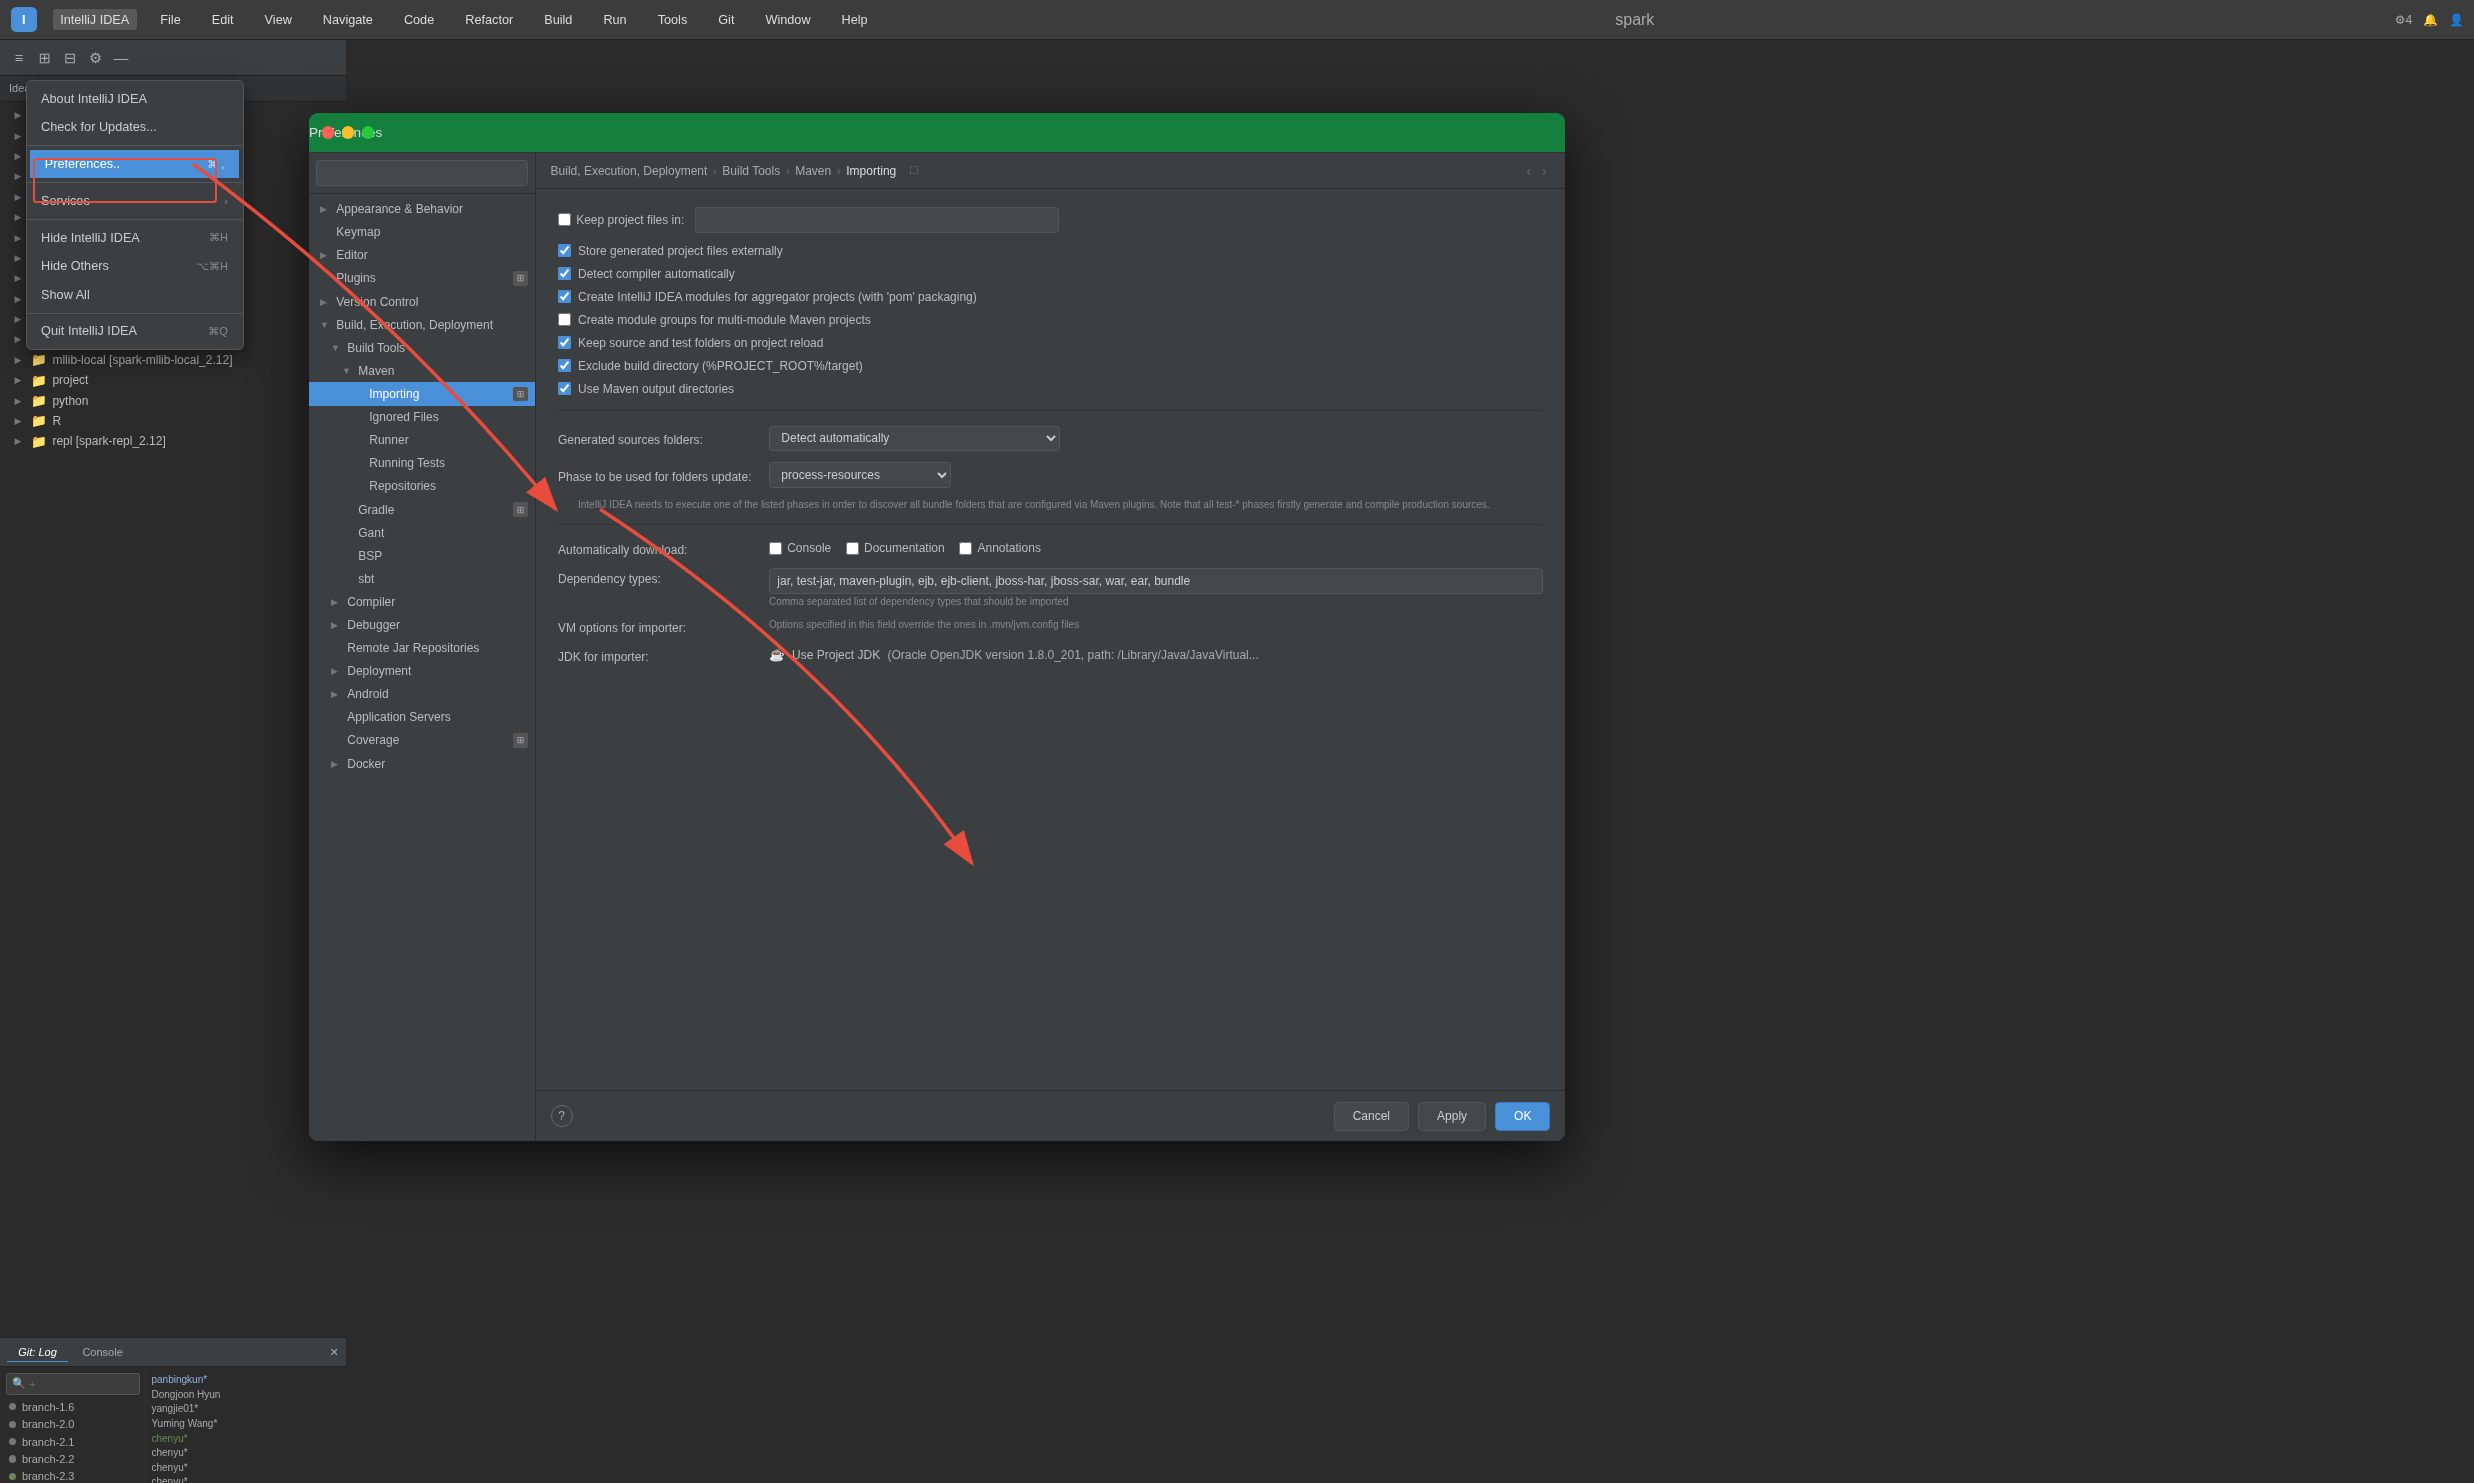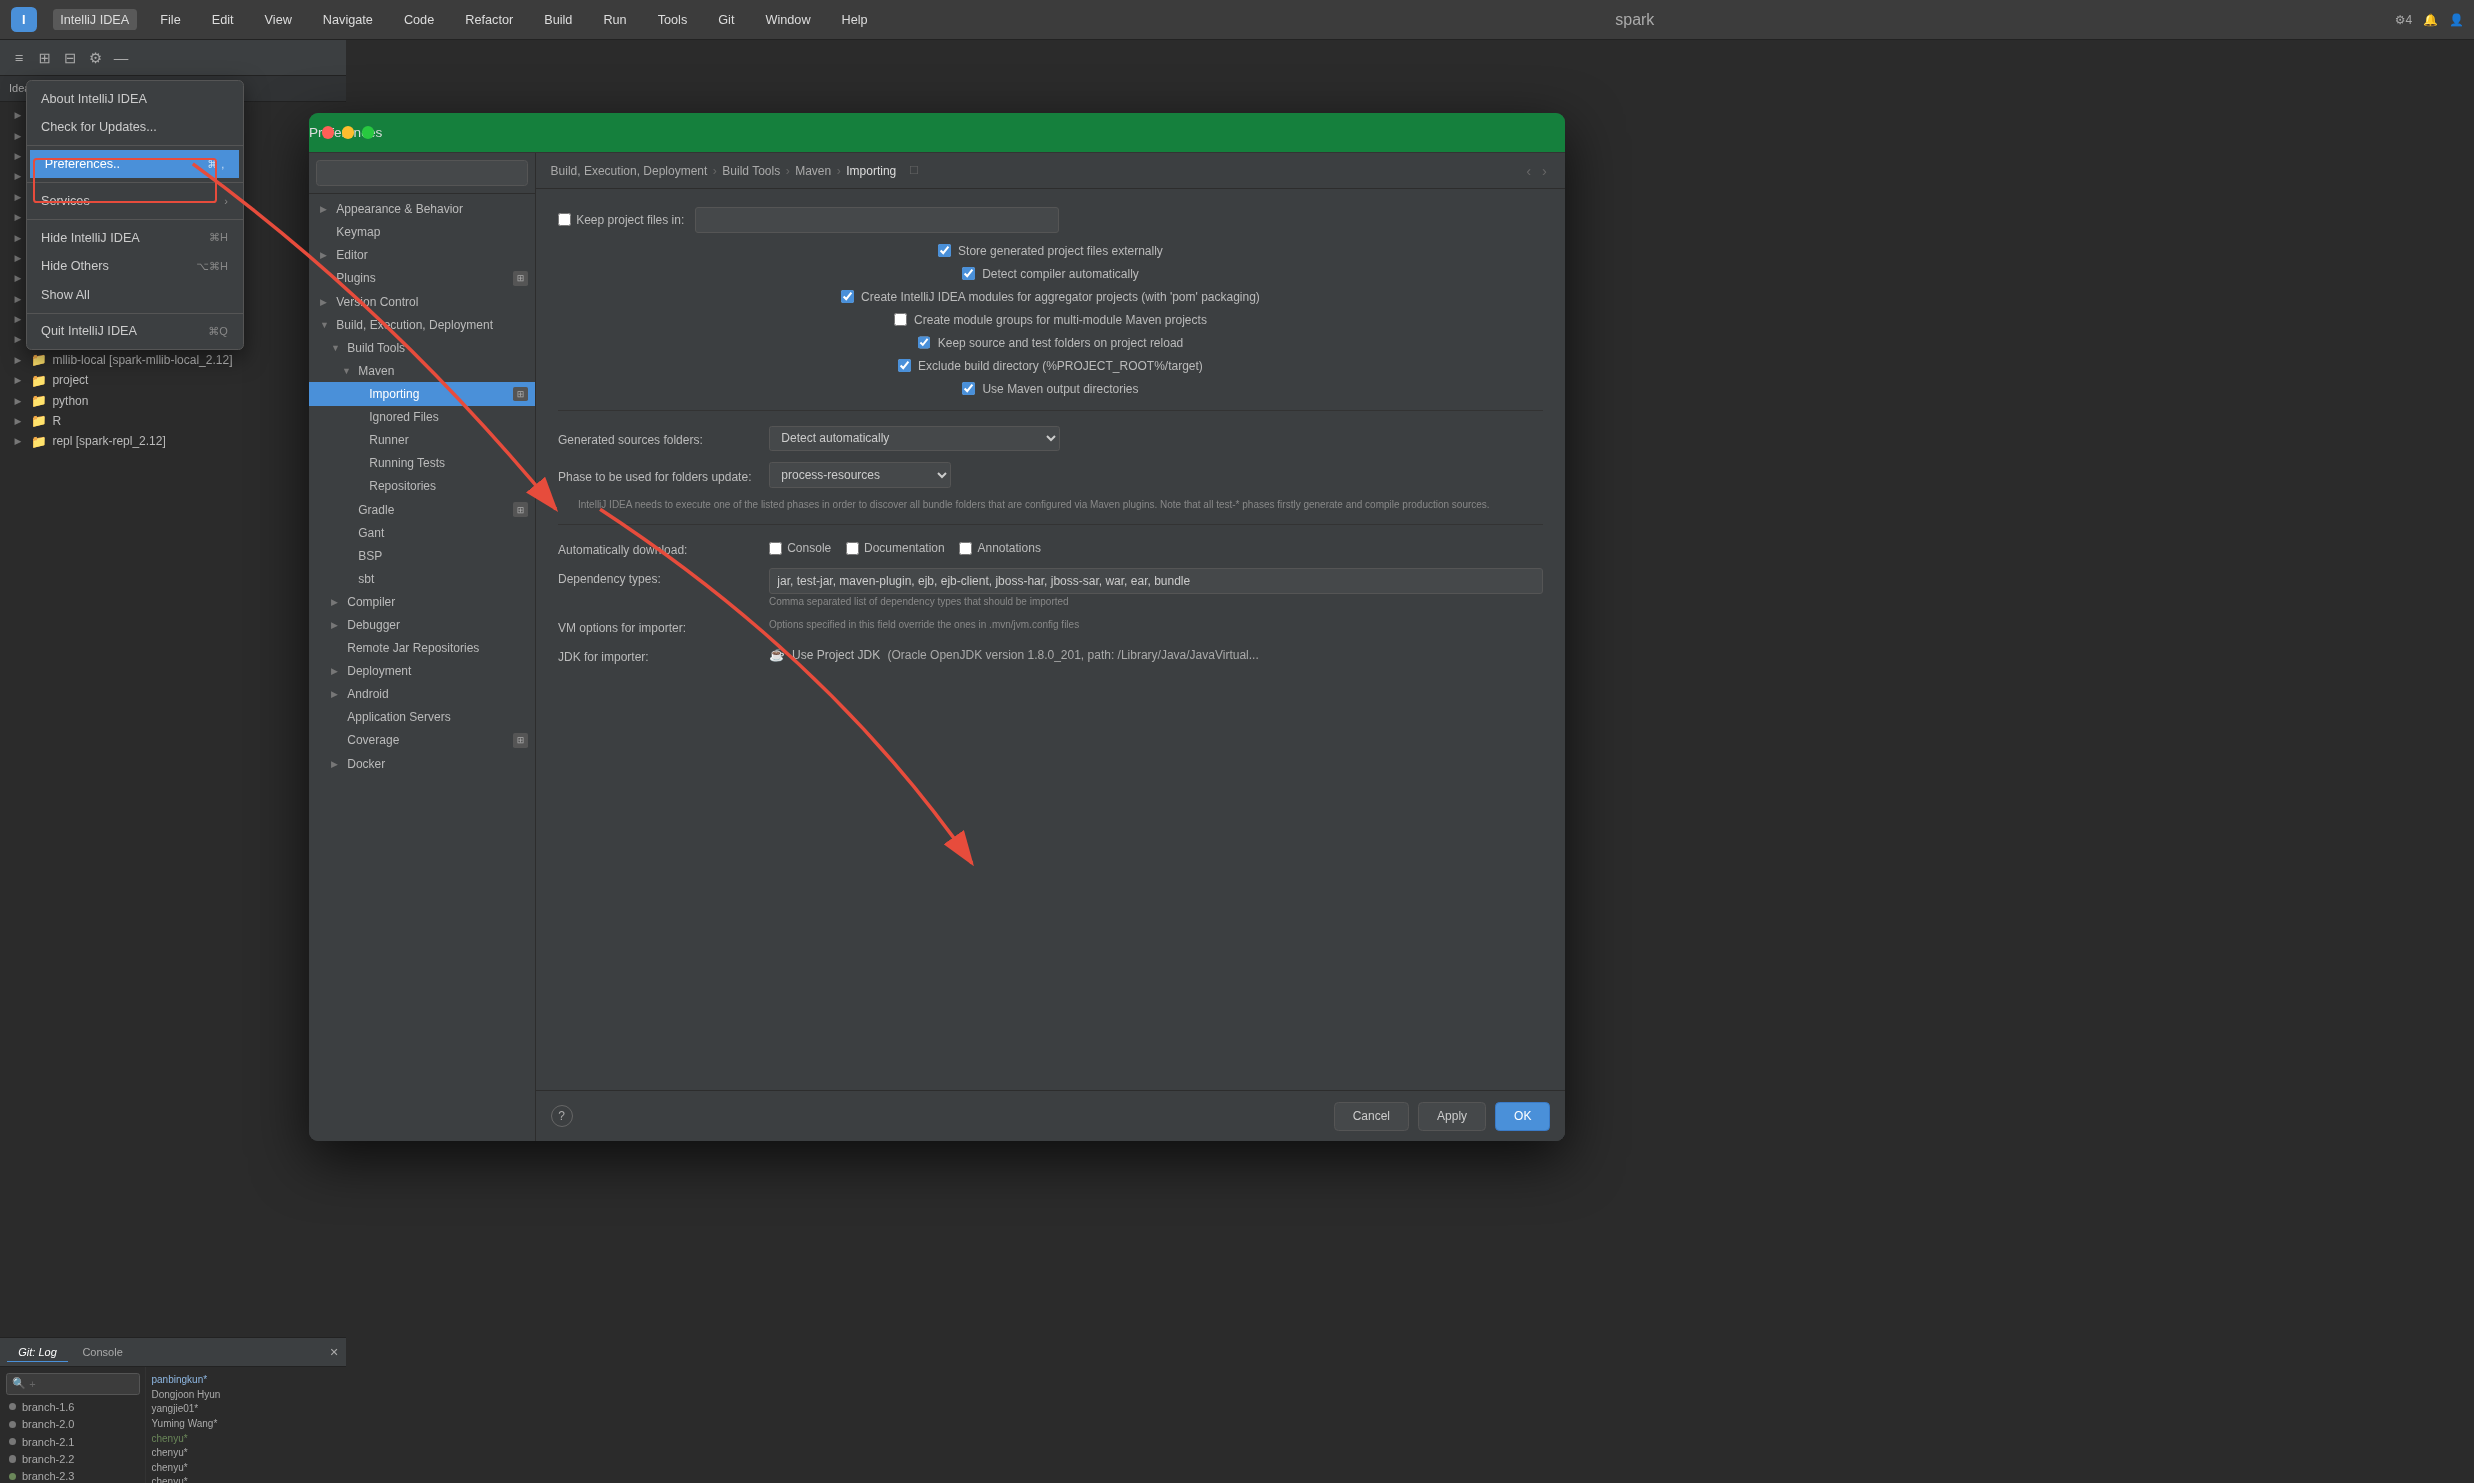--- a/index.html
+++ b/index.html
@@ -426,21 +426,20 @@
       display: flex;
       align-items: flex-start;
       margin-bottom: 11px;
       gap: 11px;
     }
     .checkbox-row {
       display: flex;
       align-items: center;
       gap: 7.3px;
       margin-bottom: 9px;
-      justify-content: center;
     }
     .checkbox-row input[type="checkbox"] {
       width: 12.7px;
       height: 12.7px;
       accent-color: #4a90d9;
       cursor: pointer;
     }
     .checkbox-label {
       font-size: 12px;
       color: #bbb;

